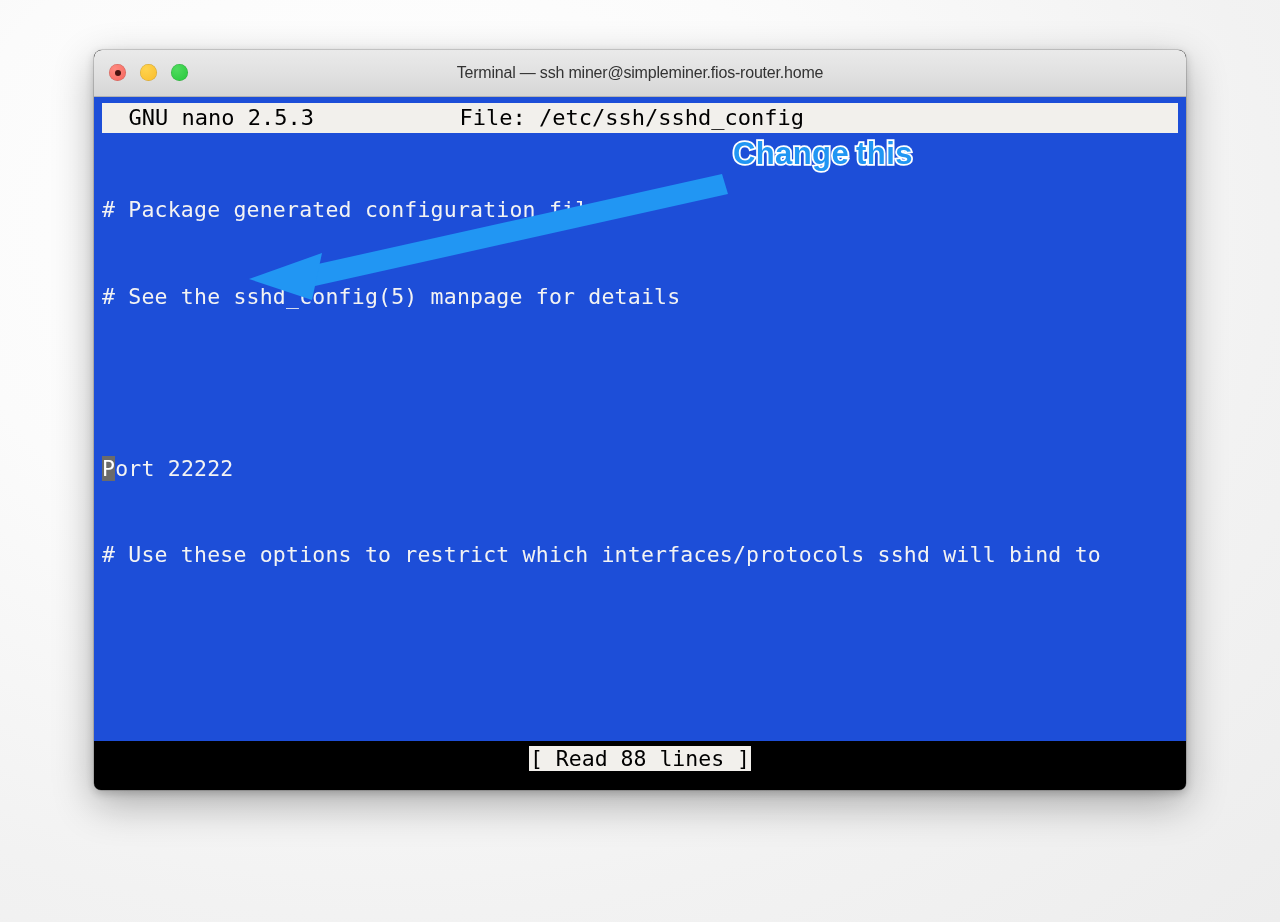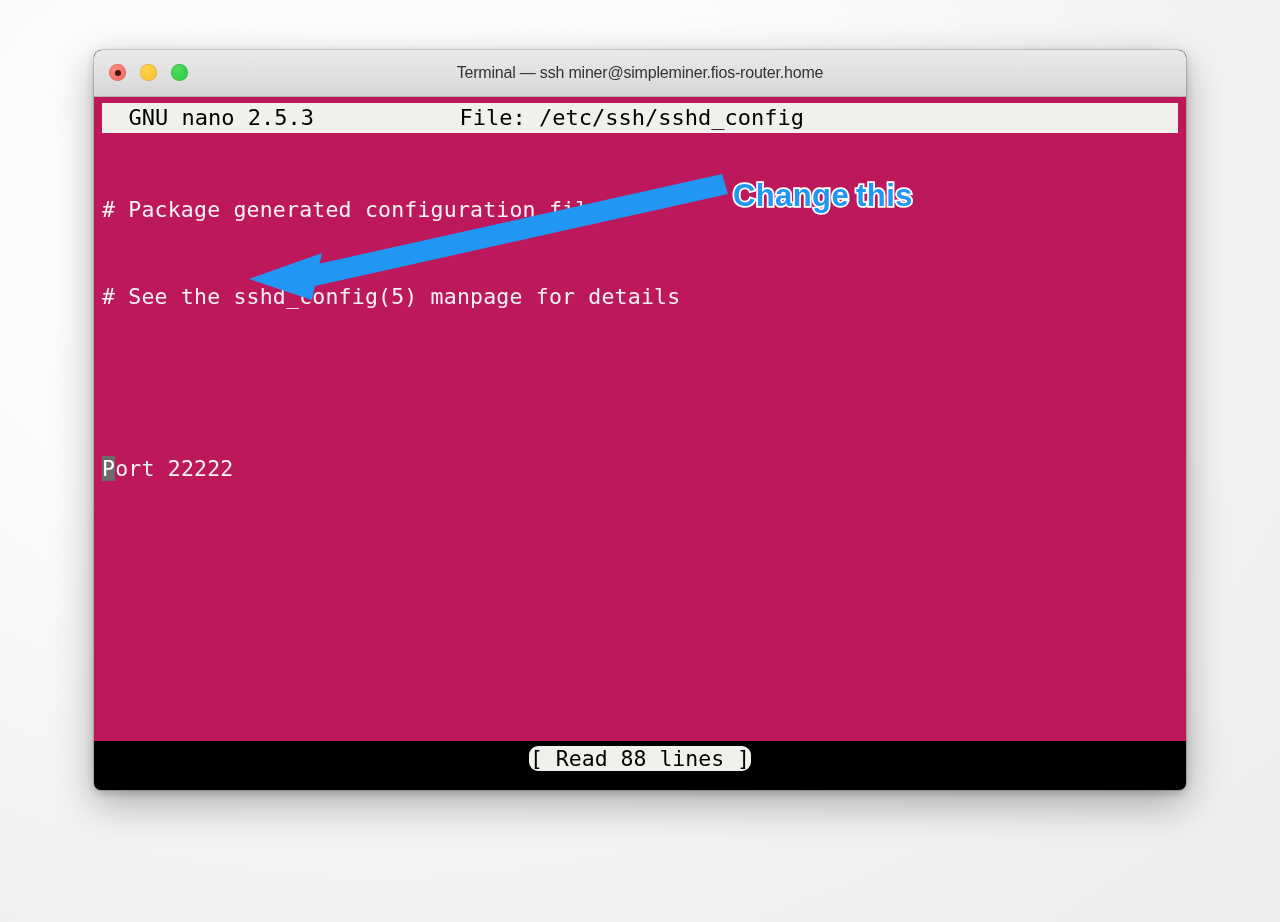--- a/index.html
+++ b/index.html
@@ -69,21 +69,21 @@
     font-size: 16px;
     color: #333;
     font-family: "Liberation Sans", sans-serif;
     letter-spacing: -0.2px;
   }
 
   
   #terminal {
     position: relative;
     height: 616px;
-    background: #be185d;
+    background: #1d4ed8;
     padding: 14px;
   }
 
   
   #nano-header {
     position: absolute;
     left: 8px;
     top: 6px;
     width: 1076px;
     height: 30px;
@@ -123,21 +123,20 @@
     text-align: center;
     font-family: "DejaVu Sans Mono", monospace;
     font-size: 21.5px;
     line-height: 28px;
     white-space: pre;
   }
   #nano-status span {
     background: #f2f0ec;
     color: #000;
     padding: 0 1px;
-    border-radius: 9px;
   }
 
   
   #nano-shortcuts {
     position: absolute;
     left: 8px;
     top: 676px;
     width: 1076px;
     font-family: "DejaVu Sans Mono", monospace;
     font-size: 21.5px;
@@ -159,21 +158,20 @@
     left: 733px;
     top: 136px;
     font-family: "Liberation Sans", sans-serif;
     font-weight: bold;
     font-size: 31px;
     color: #2196f3;
     white-space: nowrap;
     -webkit-text-stroke: 3.5px #ffffff;
     paint-order: stroke fill;
     letter-spacing: 0.4px;
-    margin-top: 42px;
   }
   #change-this .w { margin-right: 7px; }
 </style>
 </head>
 <body>
 
 <div id="window">
 
   <div id="titlebar">
     <div id="traffic">
@@ -186,20 +184,21 @@
 
   <div id="terminal">
 
     <div id="nano-header">  GNU nano 2.5.3           File: /etc/ssh/sshd_config</div>
 
     <div id="nano-text">
       <div class="line"># Package generated configuration file</div>
       <div class="line"># See the sshd_config(5) manpage for details</div>
       <div class="line"></div>
       <div class="line"><span class="cursor-cell">P</span><span>ort 22222</span></div>
+      <div class="line"># Use these options to restrict which interfaces/protocols sshd will bind to</div>
       
       
       
       
       
       
       
       
       
       

